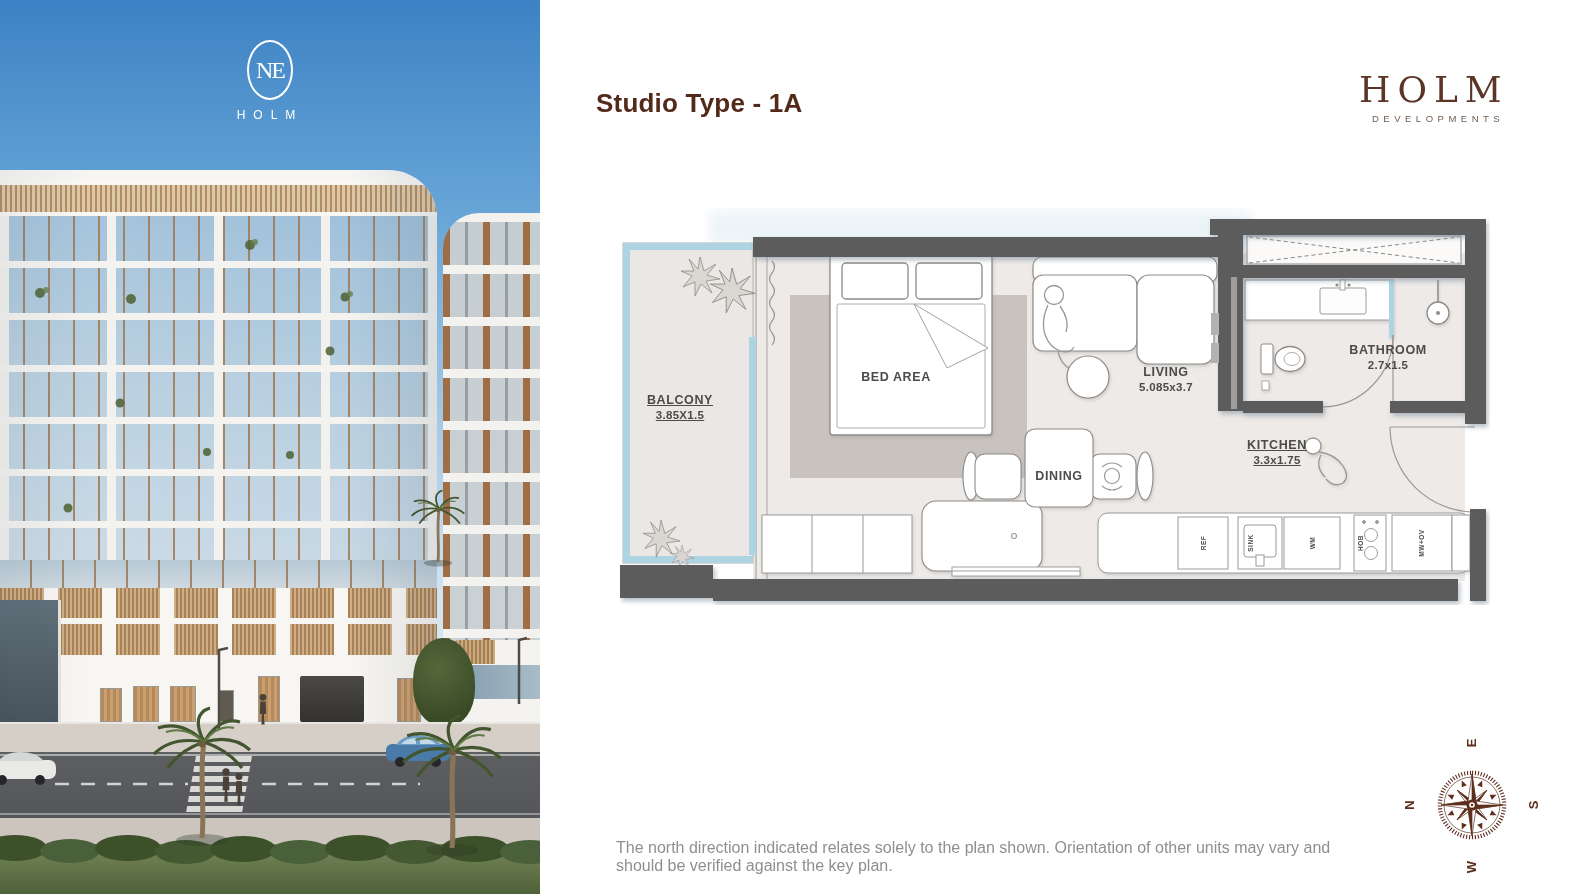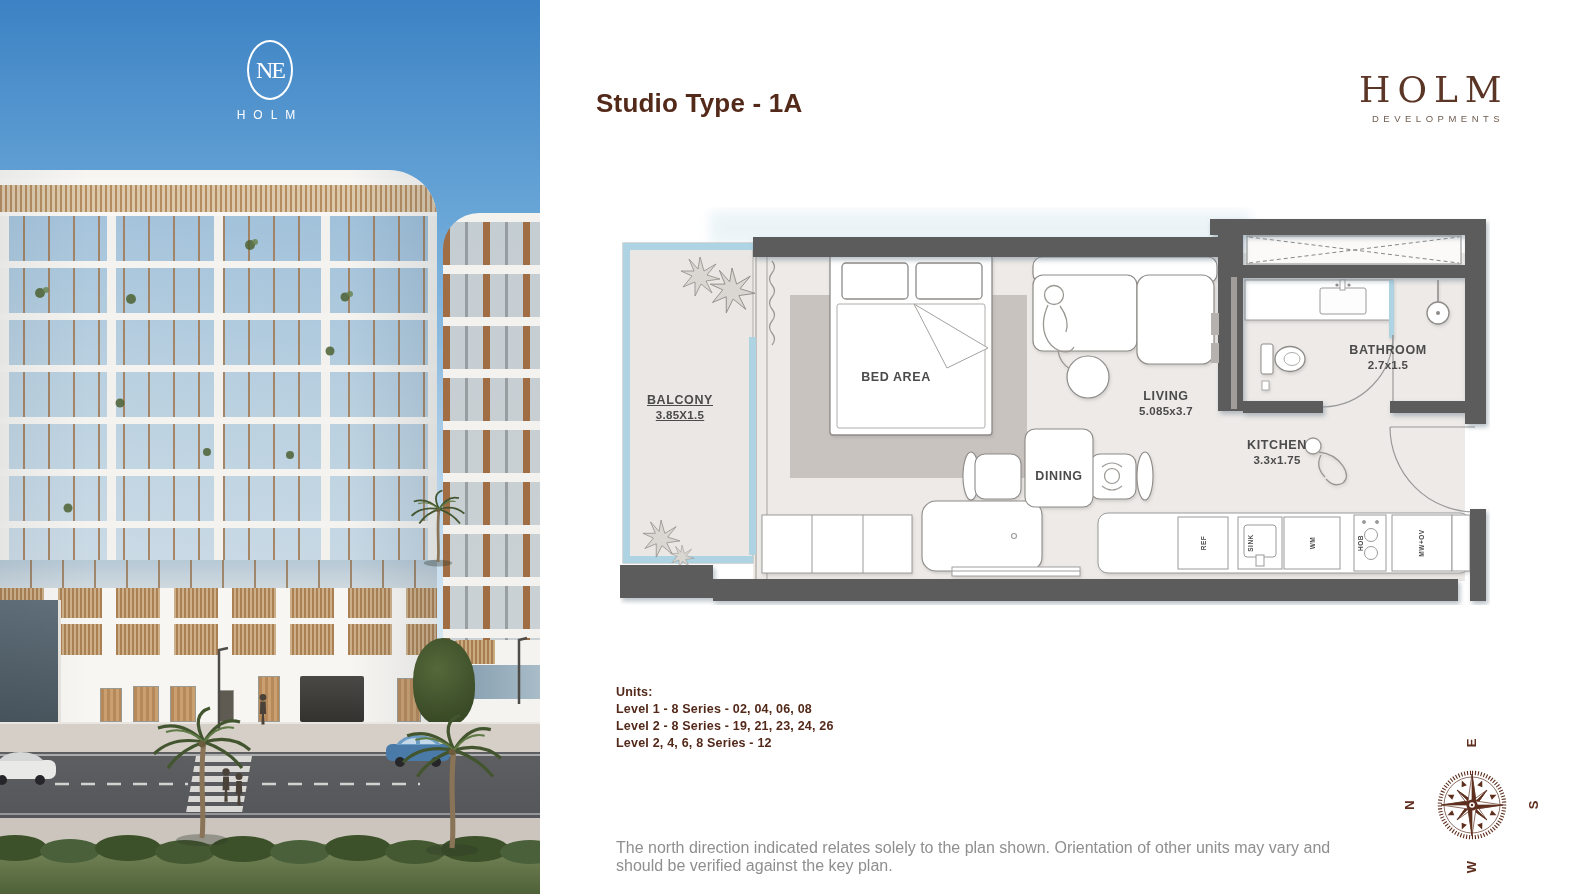--- a/index.html
+++ b/index.html
@@ -405,49 +405,43 @@
       </g>
     </svg>
 
     <div class="room-label" style="left:0;top:188px;width:120px;text-decoration:underline;">
       <div>BALCONY</div>
       <div class="dims">3.85X1.5</div>
     </div>
     <div class="room-label" style="left:206px;top:165px;width:140px;">
       <div>BED AREA</div>
     </div>
-    <div class="room-label" style="left:481px;top:184px;width:130px;text-align:center;">
+    <div class="room-label" style="left:481px;top:160px;width:130px;text-align:center;">
       <div>LIVING</div>
       <div class="dims">5.085x3.7</div>
     </div>
     <div class="room-label" style="left:380px;top:264px;width:118px;">
       <div>DINING</div>
     </div>
-    <div class="room-label" style="left:592px;top:233px;width:130px;">
+    <div class="room-label" style="left:592px;top:233px;width:130px;text-decoration:underline;">
       <div>KITCHEN</div>
       <div class="dims">3.3x1.75</div>
     </div>
     <div class="room-label" style="left:705px;top:138px;width:126px;">
       <div>BATHROOM</div>
       <div class="dims">2.7x1.5</div>
     </div>
 
     <div class="app-label" style="left:583px;top:338px;">REF</div>
     <div class="app-label" style="left:630px;top:338px;">SINK</div>
     <div class="app-label" style="left:692px;top:338px;">WM</div>
     <div class="app-label" style="left:740px;top:338px;">HOB</div>
     <div class="app-label" style="left:801px;top:338px;">MW+OV</div>
   </div>
 
-  <div class="units">
-    <div>Units:</div>
-    <div>Level 1 - 8 Series - 02, 04, 06, 08</div>
-    <div>Level 2 - 8 Series - 19, 21, 23, 24, 26</div>
-    <div>Level 2, 4, 6, 8 Series - 12</div>
-  </div>
 
   <div class="disclaimer">The north direction indicated relates solely to the plan shown. Orientation of other units may vary and should be verified against the key plan.</div>
 
   <div id="compass">
     <svg width="84" height="84" viewBox="-60 -60 120 120">
       <g transform="rotate(-90)" fill="#5e2f1e" stroke="#5e2f1e">
         <circle cx="0" cy="0" r="46" fill="none" stroke-width="6" stroke-dasharray="1.6 2.6"></circle>
         <circle cx="0" cy="0" r="40" fill="none" stroke-width="1"></circle>
         <g stroke="none">
           <path d="M0,-38 L4,-29 L-4,-29 Z" transform="rotate(22.5)"></path>

